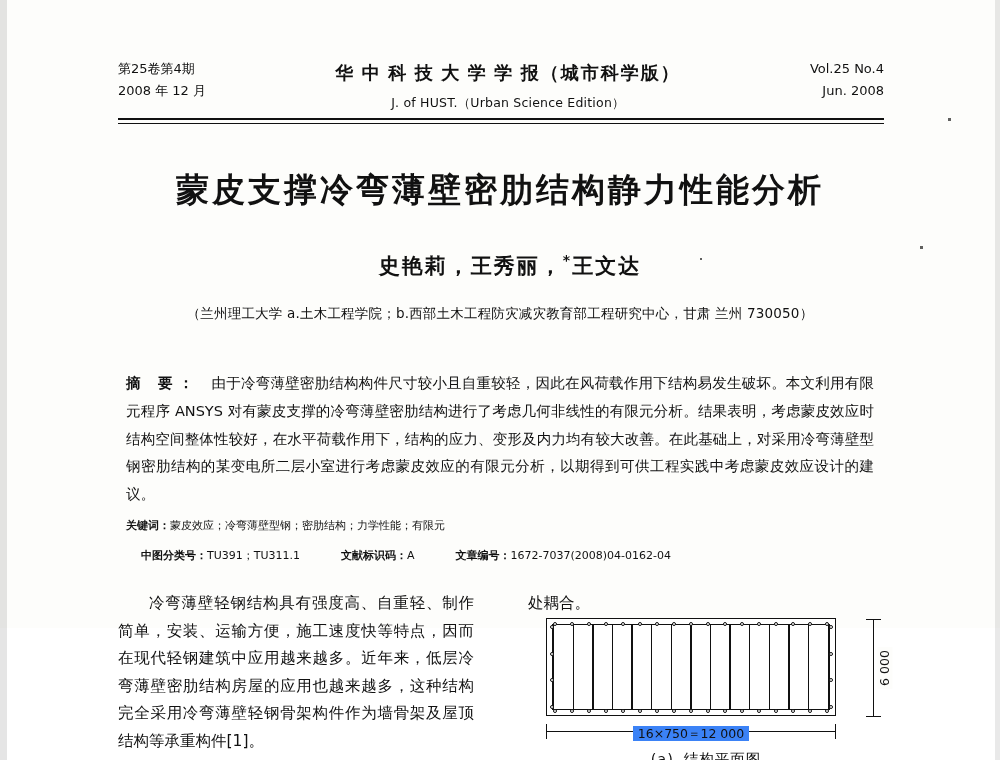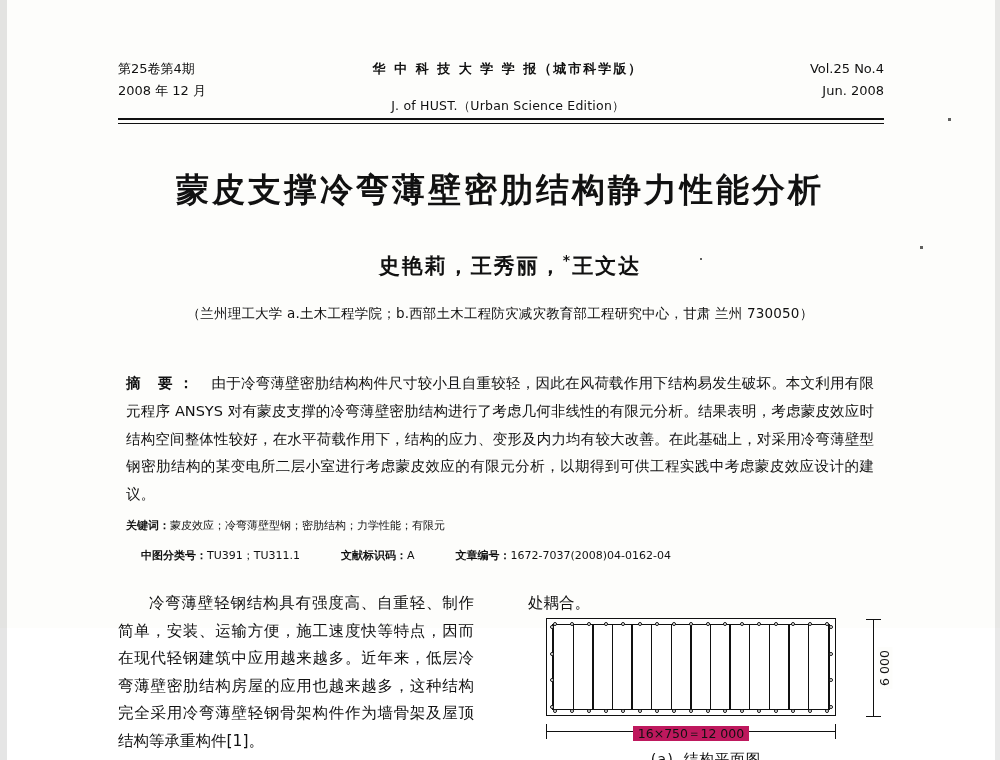--- a/index.html
+++ b/index.html
@@ -40,28 +40,29 @@
     white-space: nowrap;
   }
   .masthead .left { text-align: left; }
   .masthead .right { text-align: right; }
   .masthead .center {
     text-align: center;
     flex: 1;
     margin: 0 10px;
   }
   .masthead .center .cn {
-    font-size: 13px;
+    font-size: 18px;
     letter-spacing: 2px;
     font-weight: 600;
+    font-family: Liberation Serif, serif;
   }
   .masthead .center .en {
     font-size: 12.5px;
     letter-spacing: 0.2px;
-    margin-top: 15px;
+    margin-top: 3px;
   }
   .rule {
     position: absolute;
     left: 118px;
     width: 766px;
     background: #111;
   }
   .rule.thick { height: 2px; top: 118px; }
   .rule.thin  { height: 1px; top: 123px; }
 
@@ -225,21 +226,21 @@
   }
   .dim-h .cap-l { left: 0; }
   .dim-h .cap-r { right: 0; }
   .dim-h .txtwrap {
     position: absolute;
     left: 0; right: 0;
     top: 1px;
     text-align: center;
   }
   .dim-h .txtwrap span {
-    background: #be185d;
+    background: #3b82f6;
     padding: 0 5px;
     font-size: 12.5px;
   }
   .dim-v {
     position: absolute;
     left: 316px;
     top: 0px;
     width: 22px;
     height: 98px;
   }

